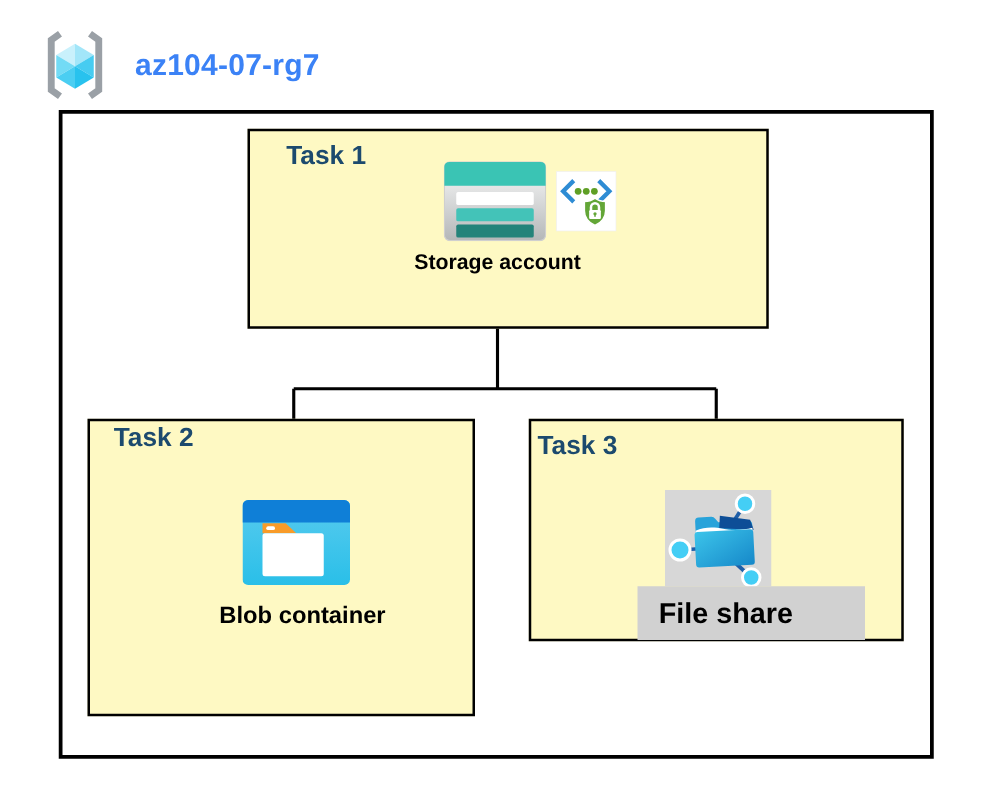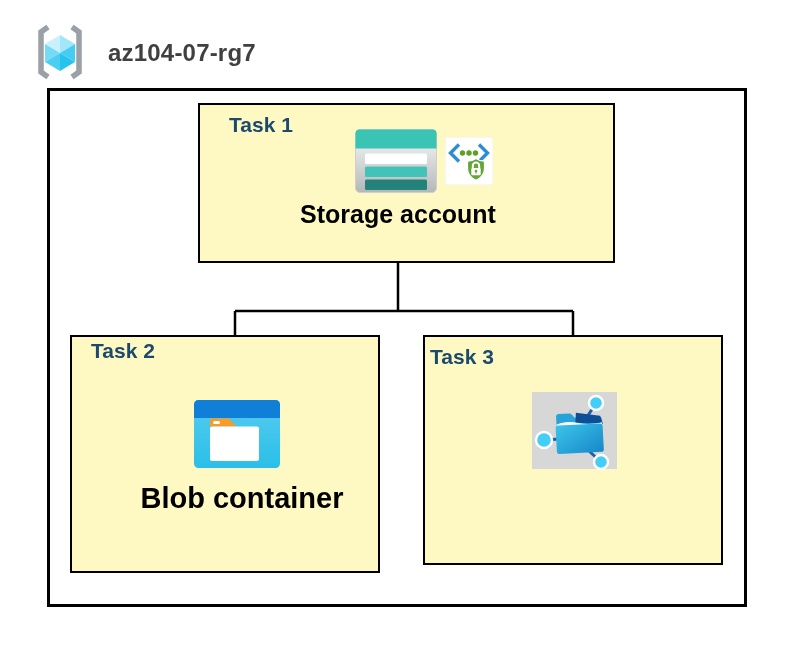--- a/index.html
+++ b/index.html
@@ -9,53 +9,53 @@
     position: relative;
     font-family: "Liberation Sans", sans-serif;
     overflow: hidden;
   }
   .abs { position: absolute; }
 
   
   .rg-icon { left: 31px; top: 23px; width: 58px; height: 58px; }
   .rg-title {
     left: 108px; top: 40px;
-    font-size: 24px; font-weight: 700; color: #404040;
+    font-size: 24px; font-weight: 700; color: #3b82f6;
     line-height: 1.1; letter-spacing: 0.2px;
   }
 
   
   .outer-box {
     left: 47px; top: 88px; width: 700px; height: 519px;
     border: 3px solid #000; background: #ffffff;
   }
   .task-box {
     position: absolute;
     border: 2px solid #000; background: #fef9c3;
   }
   .task1 { left: 198px; top: 103px; width: 417px; height: 160px; }
   .task2 { left: 70px;  top: 335px; width: 310px; height: 238px; }
-  .task3 { left: 423px; top: 335px; width: 300px; height: 230px; }
+  .task3 { left: 423px; top: 335px; width: 300px; height: 178px; }
 
   .task-label {
     position: absolute;
     font-size: 21px; font-weight: 700; color: #1c4a6e;
     line-height: 1.1;
   }
   .t1-label { left: 29px; top: 8px; }
   .t2-label { left: 19px; top: 2px; }
   .t3-label { left: 5px;  top: 8px; }
 
   .entity-label {
     position: absolute;
-    font-size: 25px; font-weight: 700; color: #000;
+    font-size: 17px; font-weight: 700; color: #000;
     line-height: 1.1; text-align: center; white-space: nowrap;
   }
   .t1-entity { left: 0; top: 96px;  width: 396px; }
-  .t2-entity { left: 0; top: 146px; width: 340px; font-size: 29px; }
+  .t2-entity { left: 0; top: 146px; width: 340px; font-size: 19px; }
 
   
   .storage-icon  { left: 155px; top: 24px; width: 82px; height: 64px; }
   .endpoint-icon { left: 245px; top: 32px; width: 48px; height: 48px; }
 
   
   .blob-icon { left: 122px; top: 63px; width: 86px; height: 68px; }
 
   
   .fs-square {
@@ -170,13 +170,16 @@
         <polygon points="45,20.5 69,25 71.5,33 44,30.5" fill="#0d4e97"></polygon>
         <path d="M25,31.5 C32,28.5 40,29 47,31 C54,33 63,33 70.5,31.5 L70.5,35 L25,35 Z" fill="#ffffff"></path>
         <rect x="24" y="32.5" width="47" height="28.5" rx="2.5" fill="url(#fgrad)"></rect>
       </g>
       <circle cx="64" cy="11" r="7" fill="#44cef5" stroke="#ffffff" stroke-width="2.4"></circle>
       <circle cx="12" cy="48" r="8" fill="#44cef5" stroke="#ffffff" stroke-width="2.4"></circle>
       <circle cx="69" cy="70" r="7" fill="#44cef5" stroke="#ffffff" stroke-width="2.4"></circle>
     </svg>
   </div>
 
+  <div class="abs fs-band">
+    <span class="t3-entity">File share</span>
+  </div>
 </div>
 
 </body></html>

